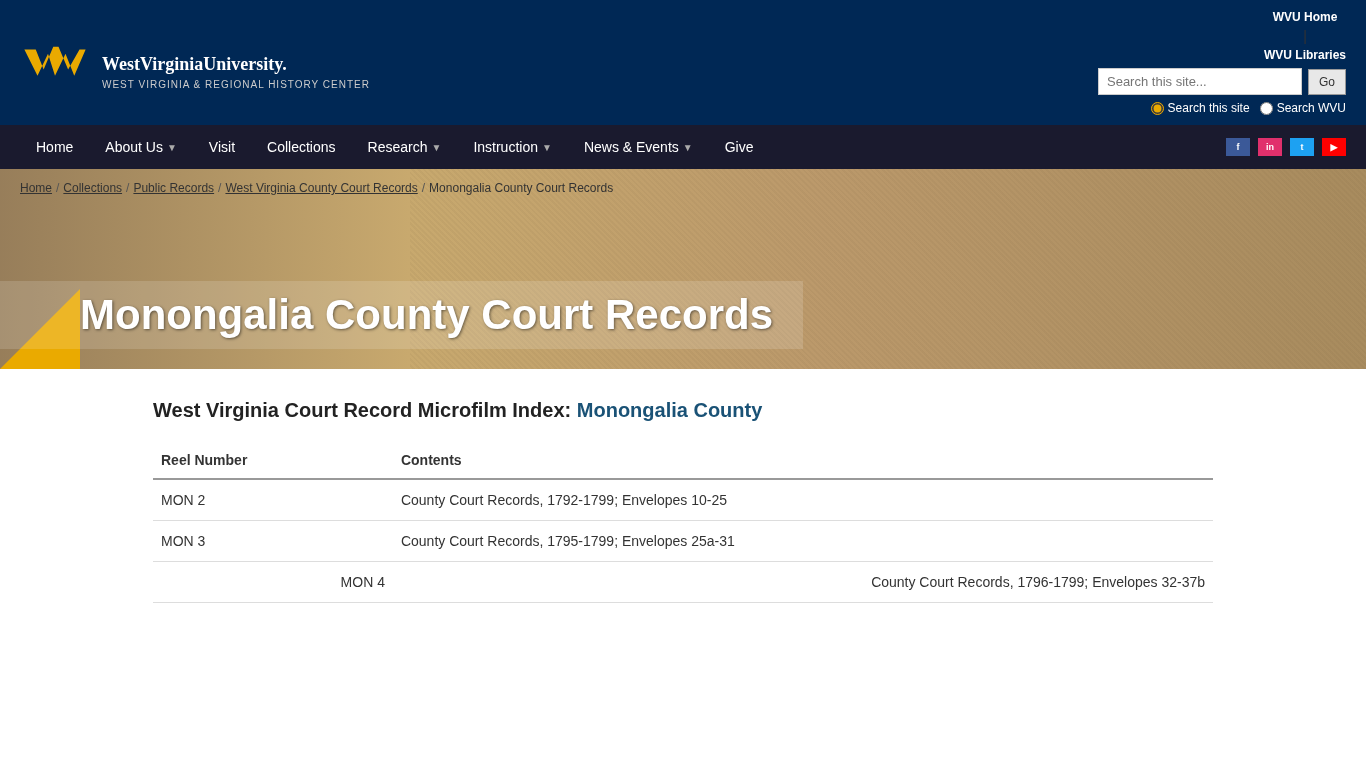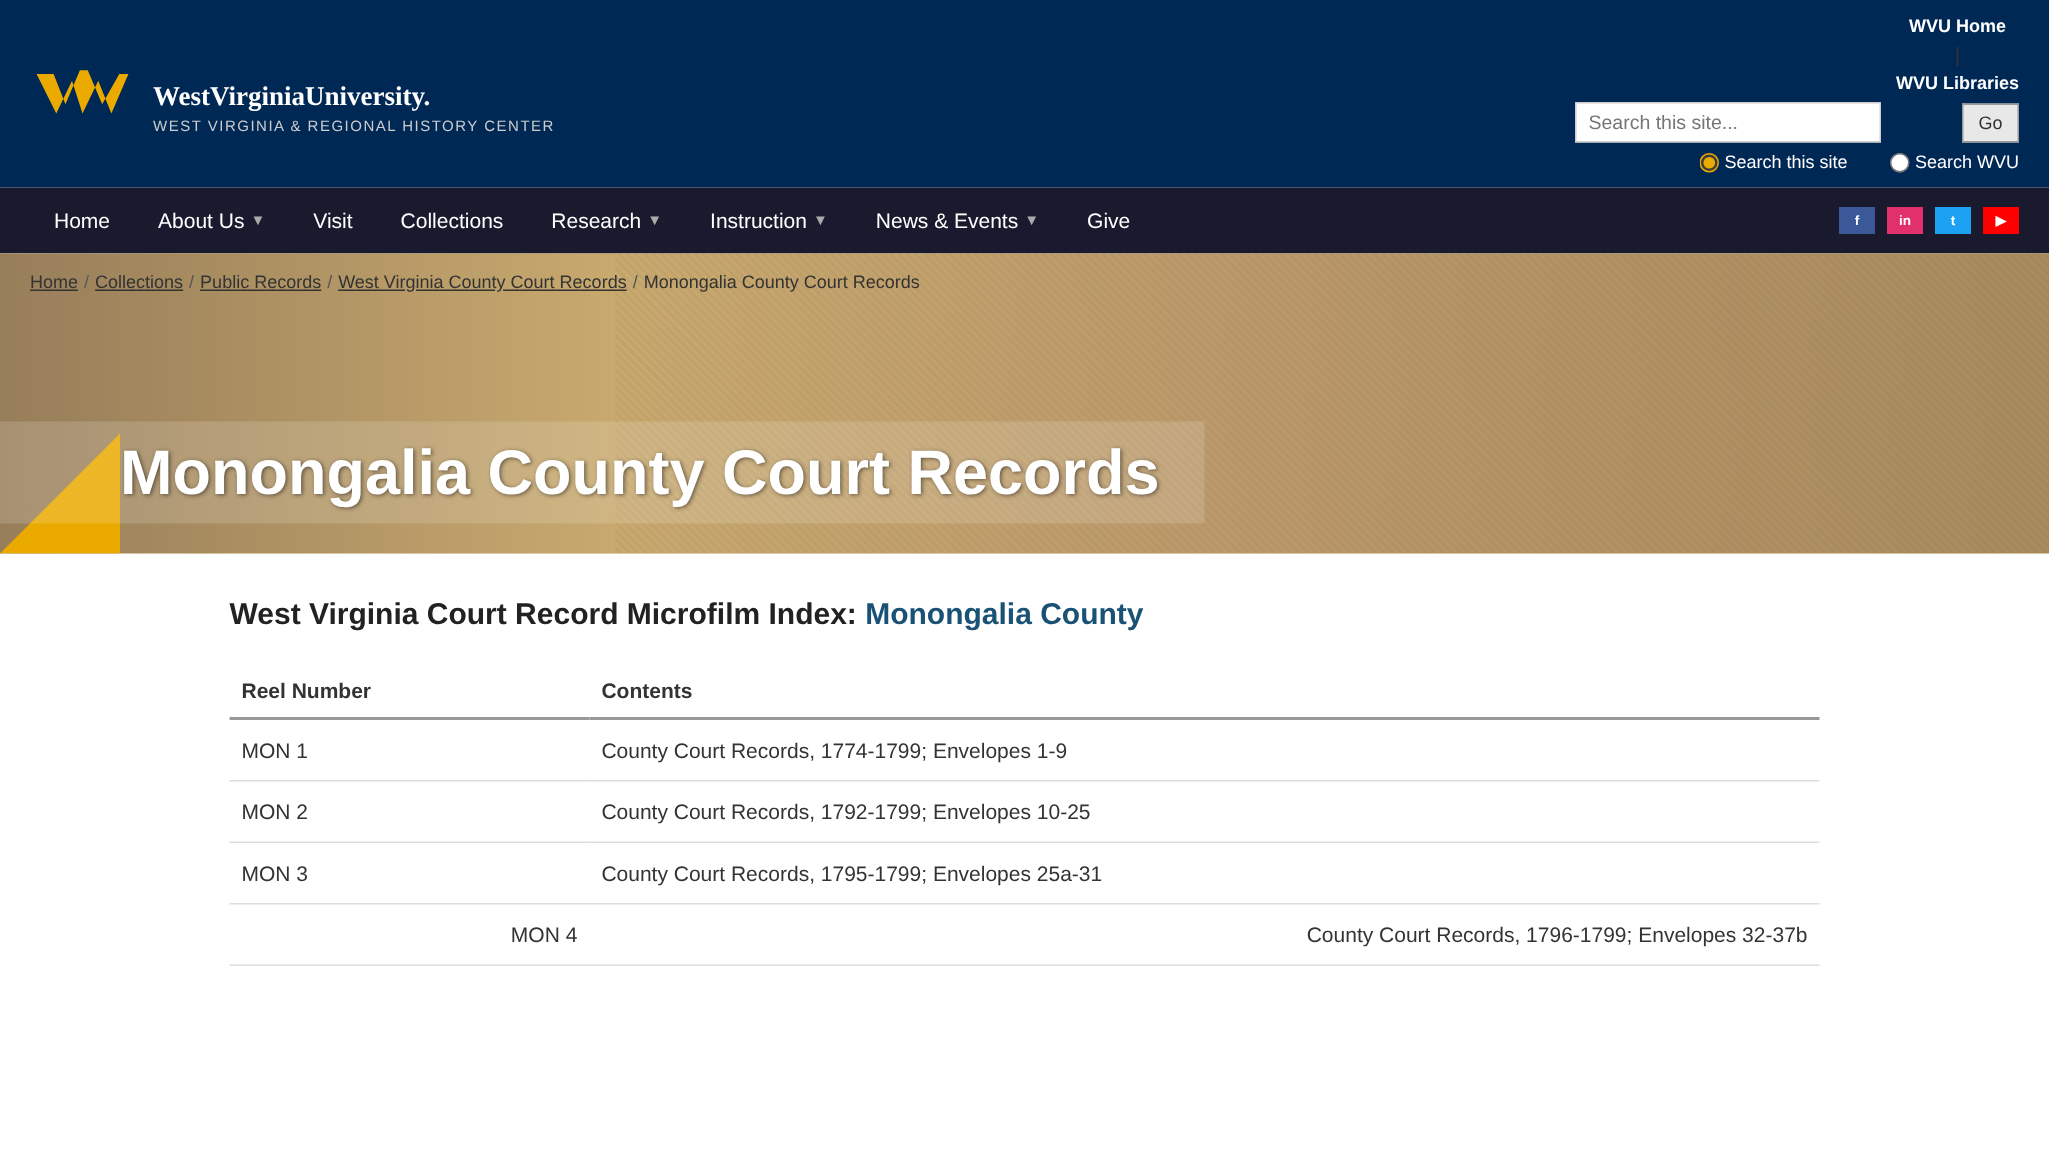--- a/index.html
+++ b/index.html
@@ -53,25 +53,24 @@
       background: #fff;
       color: #555;
     }
     .search-btn {
       background: #e8e8e8;
       border: 1px solid #999;
       padding: 5px 10px;
       cursor: pointer;
       font-size: 12px;
       color: #333;
-      margin-left: 48px;
     }
     .search-options {
       display: flex;
-      gap: 28px;
+      gap: 10px;
       align-items: center;
     }
     .search-options label {
       color: #fff;
       font-size: 12px;
       display: flex;
       align-items: center;
       gap: 4px;
       cursor: pointer;
     }
@@ -328,24 +327,20 @@
   </p>
 
   <table>
     <thead>
       <tr>
         <th>Reel Number</th>
         <th>Contents</th>
       </tr>
     </thead>
     <tbody id="table-body">
-    <tr>
-          <td>MON 1</td>
-          <td>County Court Records, 1774-1799; Envelopes 1-9</td>
-        </tr>
         <tr>
           <td>MON 2</td>
           <td>County Court Records, 1792-1799; Envelopes 10-25</td>
         </tr>
         <tr>
           <td>MON 3</td>
           <td>County Court Records, 1795-1799; Envelopes 25a-31</td>
         </tr>
         <tr>
           <td>MON 4</td>

